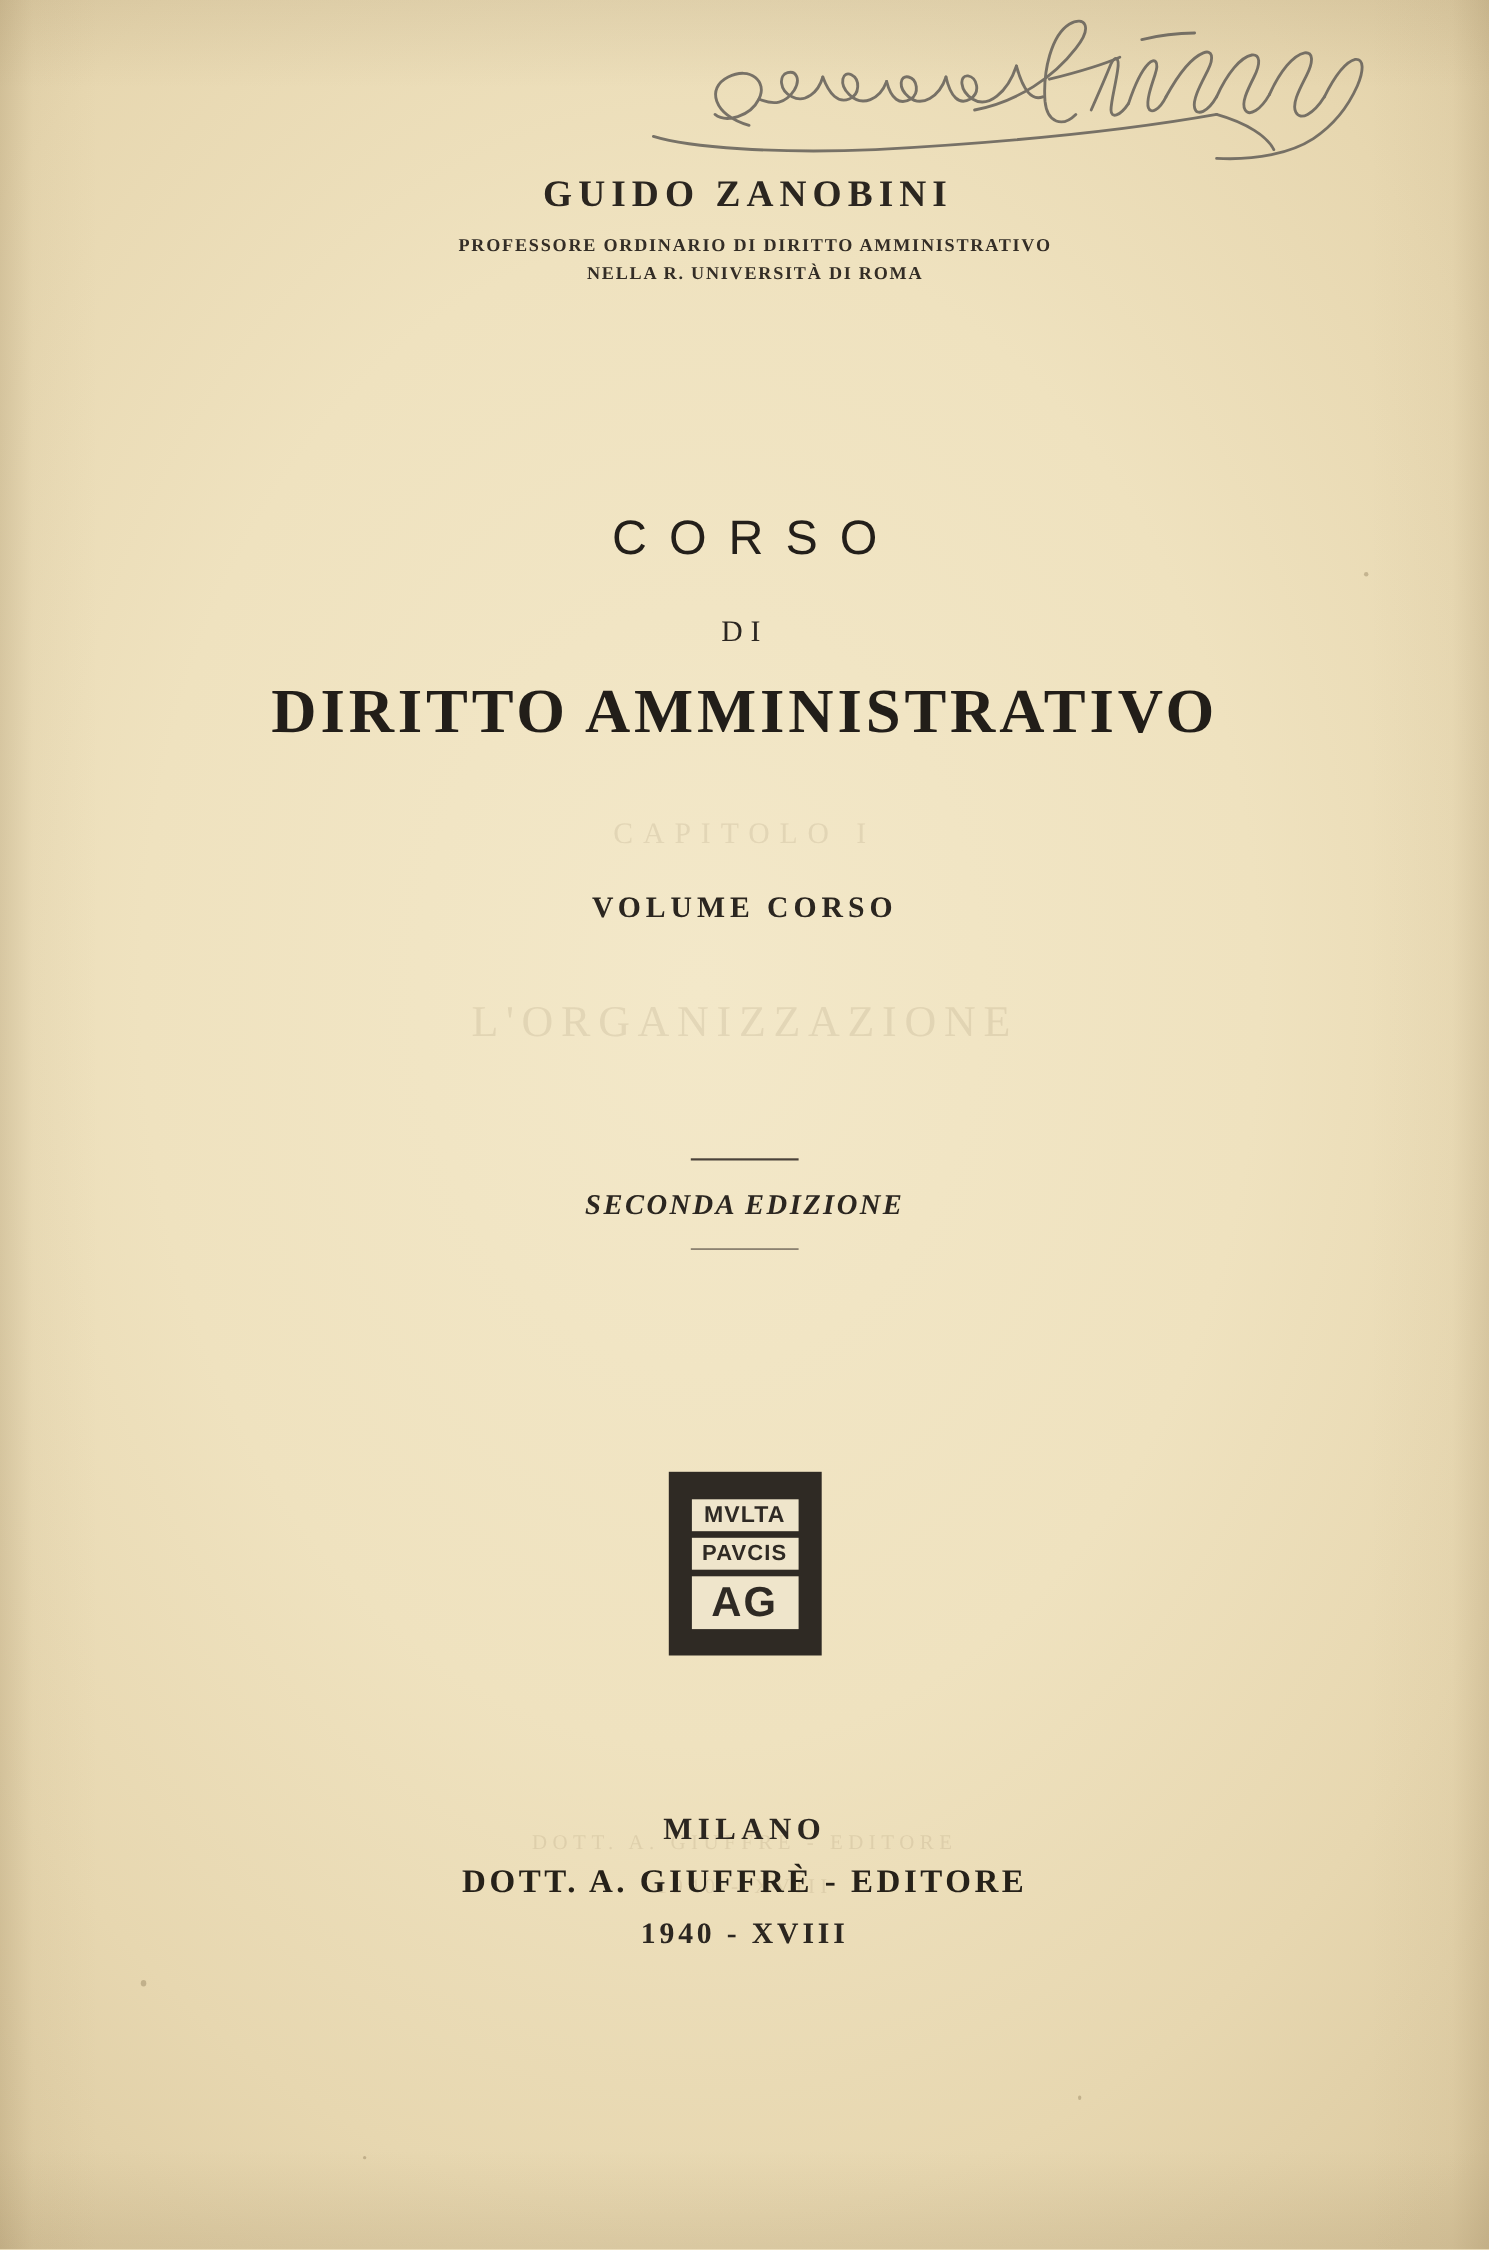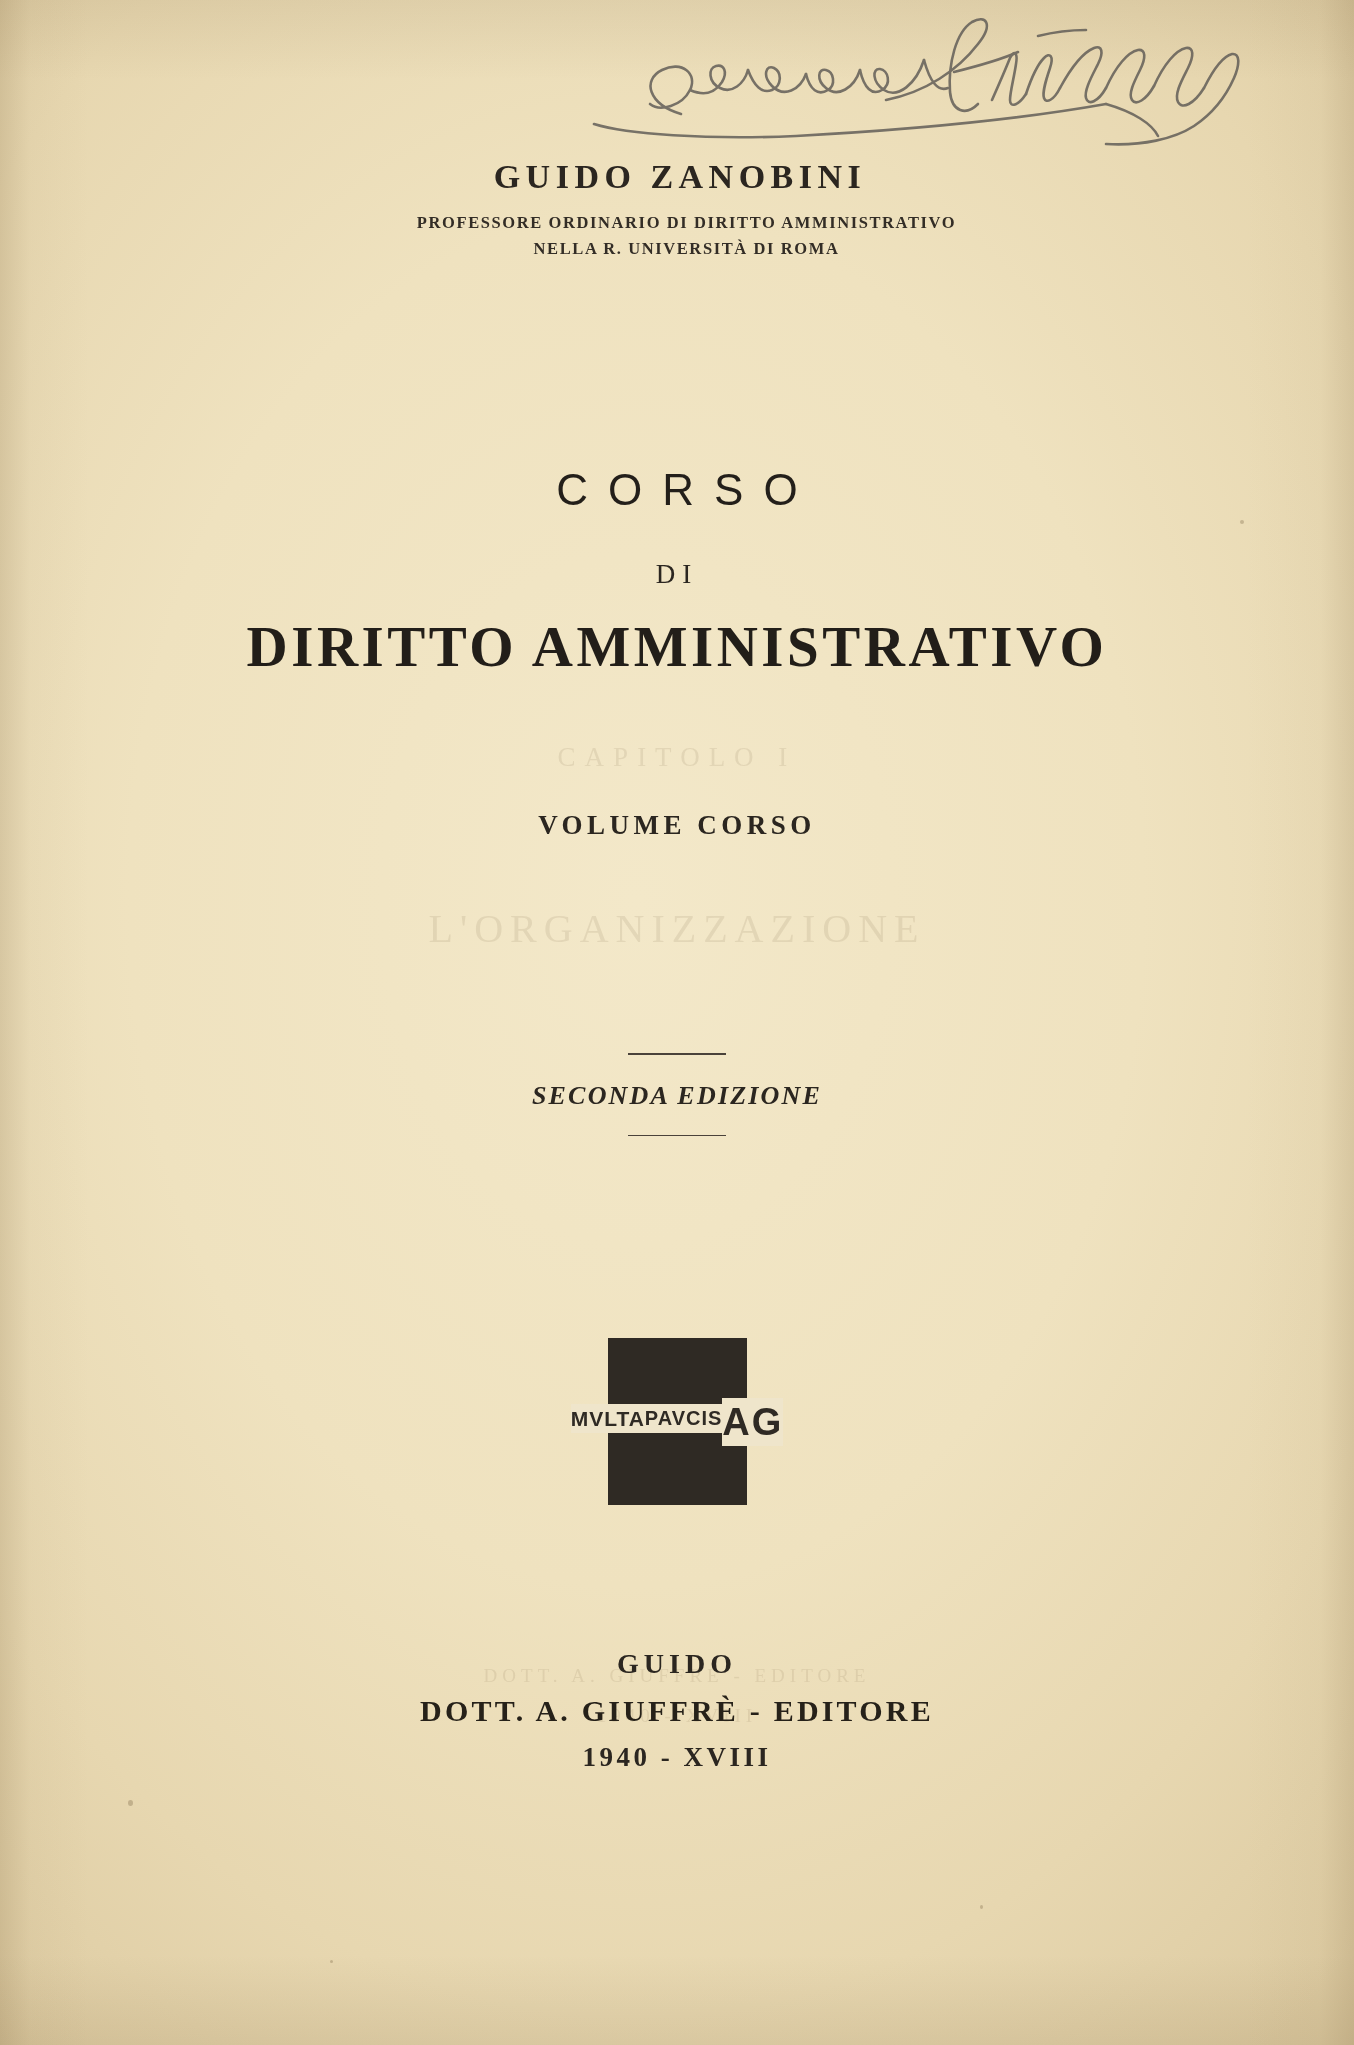--- a/index.html
+++ b/index.html
@@ -181,21 +181,21 @@
     left: 0;
     right: 0;
     display: flex;
     justify-content: center;
   }
   .logo {
     width: 139px;
     height: 167px;
     background: #2f2a24;
     display: flex;
-    flex-direction: row;
+    flex-direction: column;
     align-items: center;
     justify-content: center;
     padding: 0;
     box-sizing: border-box;
   }
   .logo-line {
     background: #efe5cb;
     color: #2f2a24;
     font-family: "Liberation Sans", sans-serif;
     font-weight: 700;
@@ -330,19 +330,19 @@
 
     <div class="logo-wrap">
       <div class="logo">
         <div class="logo-line logo-l1">MVLTA</div>
         <div class="logo-line logo-l2">PAVCIS</div>
         <div class="logo-line logo-l3">AG</div>
       </div>
     </div>
 
     <div class="imprint">
-      <div class="imprint-city">GUIDO</div>
+      <div class="imprint-city">MILANO</div>
       <div class="imprint-pub">DOTT. A. GIUFFRÈ - EDITORE</div>
       <div class="imprint-year">1940 - XVIII</div>
     </div>
 
   </div>
 </div>
 
 </body></html>

